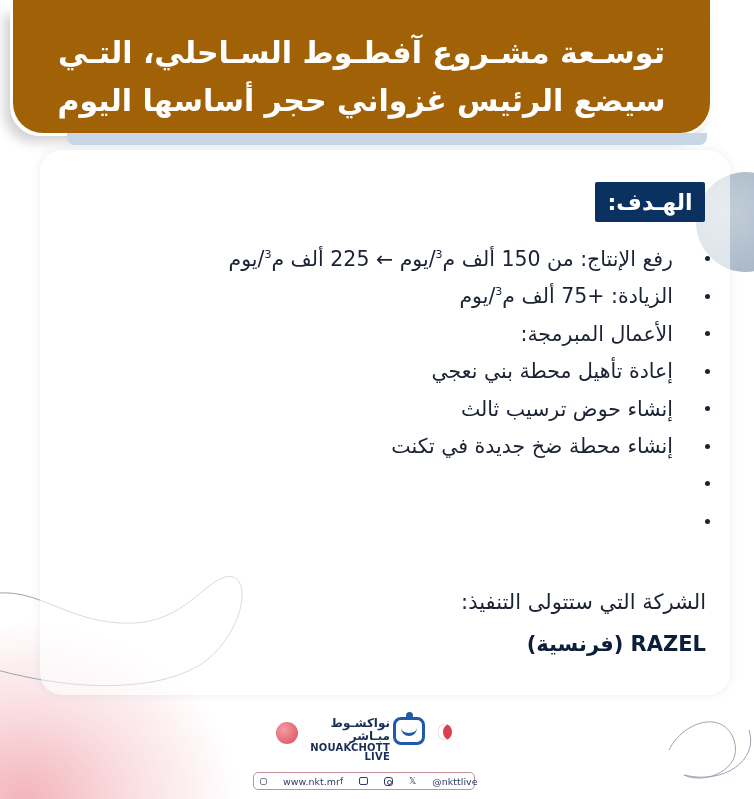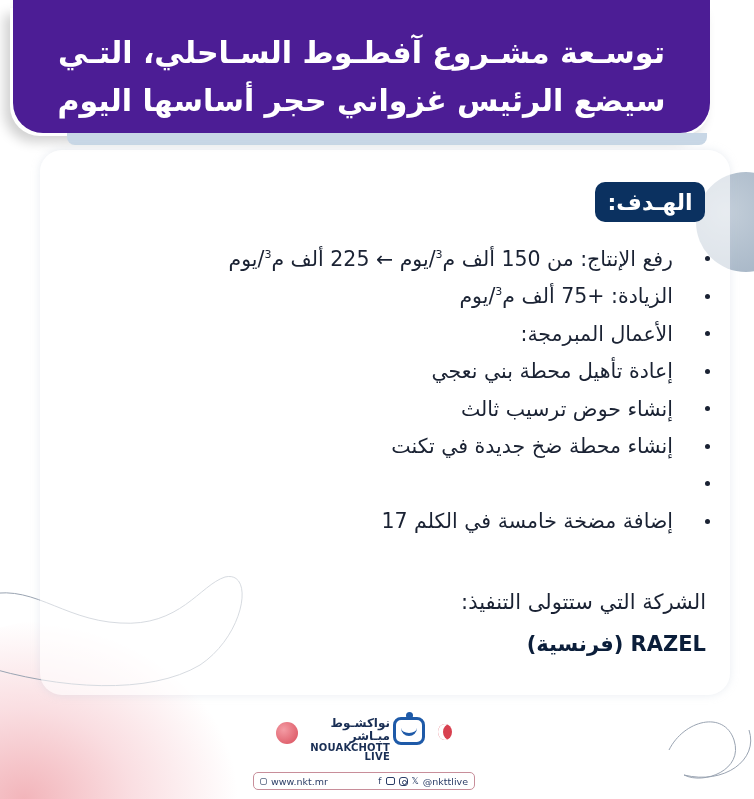--- a/index.html
+++ b/index.html
@@ -34,21 +34,21 @@
     }
 
     
     .title-shadow {
       position: absolute; left: 10px; top: 8px; width: 700px; height: 128px;
       border-radius: 0 0 30px 30px;
       box-shadow: -6px 6px 12px rgba(0,0,0,0.18);
     }
     .title-box {
       position: absolute; left: 13px; top: 0px; width: 697px; height: 133px;
-      background: #4c1d95;
+      background: #a16207;
       border-radius: 0 0 30px 30px;
       display: flex; flex-direction: column; align-items: center; justify-content: center;
       direction: rtl;
       padding-top: 20px;
     }
     .title-line {
       color: #ffffff; font-weight: bold; font-size: 30px; line-height: 48px;
       font-family: "DejaVu Sans", sans-serif; text-align: center;
       letter-spacing: 0px;
     }
@@ -59,21 +59,21 @@
 
     
     .card {
       position: absolute; left: 40px; top: 150px; width: 690px; height: 545px;
       border-radius: 22px;
       background: rgba(255,255,255,0.6);
       box-shadow: 0 0 8px rgba(190,200,215,0.35);
     }
     .goal-badge {
       position: absolute; right: 49px; top: 182px;
-      width: 110px; height: 40px; background: #0b3160; border-radius: 10px;
+      width: 110px; height: 40px; background: #0b3160; border-radius: 2px;
       color: #ffffff; font-weight: bold; font-size: 22px;
       display: flex; align-items: center; justify-content: center; direction: rtl;
     }
 
     .bullets {
       position: absolute; right: 44px; top: 240px; width: 620px;
       direction: rtl; list-style: none;
     }
     .bullet {
       display: flex; align-items: center; height: 37.5px;
@@ -122,21 +122,21 @@
     }
 
     
     .footer-pill {
       position: absolute; left: 253px; top: 772px; width: 222px; height: 18px;
       border: 1.5px solid #c88e9a; border-radius: 5px;
       display: flex; align-items: center; justify-content: space-between;
       padding: 0 6px; font-size: 9.5px; color: #2a3d66;
       background: #ffffff;
     }
-    .footer-left, .footer-right { display: flex; align-items: center; gap: 4px; }
+    .footer-left, .footer-right { display: flex; align-items: center; gap: 16px; }
     .fi { font-size: 9px; color: #2a3d66; display: inline-block; }
     .globe {
       width: 7px; height: 7px; border: 1px solid #7a869c; border-radius: 2px; display: inline-block;
     }
     .ico-box {
       width: 9px; height: 8px; border: 1px solid #2a3d66; border-radius: 2px; display: inline-block; position: relative;
     }
     .ico-round {
       width: 9px; height: 9px; border: 1px solid #2a3d66; border-radius: 3px; display: inline-block; position: relative;
     }
@@ -192,21 +192,20 @@
     </li>
     <li class="bullet">
       <span class="dot"></span>
       <span class="text">إنشاء محطة ضخ جديدة في تكنت</span>
     </li>
     <li class="bullet">
       <span class="dot"></span>
     </li>
     <li class="bullet">
       <span class="dot"></span>
-      <span class="text">إضافة مضخة خامسة في الكلم 17</span>
     </li>
   </ul>
 
   <div class="company-label">الشركة التي ستتولى التنفيذ:</div>
   <div class="company-value">RAZEL (فرنسية)</div>
 
   <div class="logo-redball"></div>
   <div class="logo-text">
     <div class="logo-ar">نواكشـوط مبـاشر</div>
     <div class="logo-en">NOUAKCHOTT LIVE</div>

